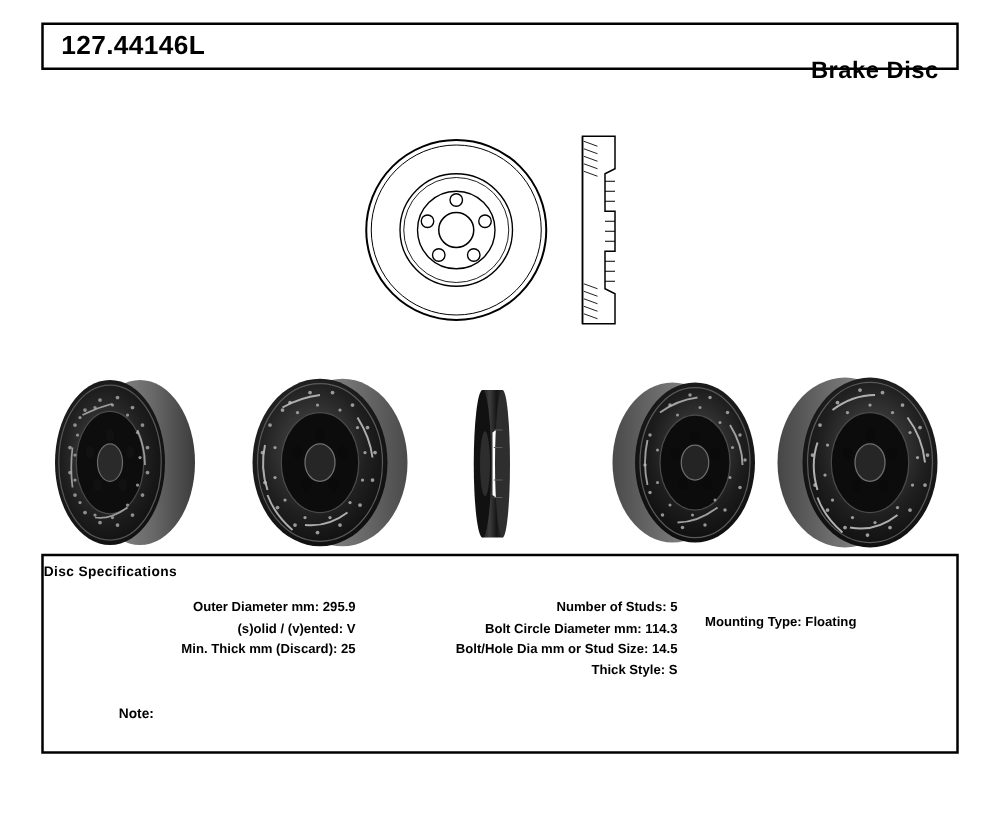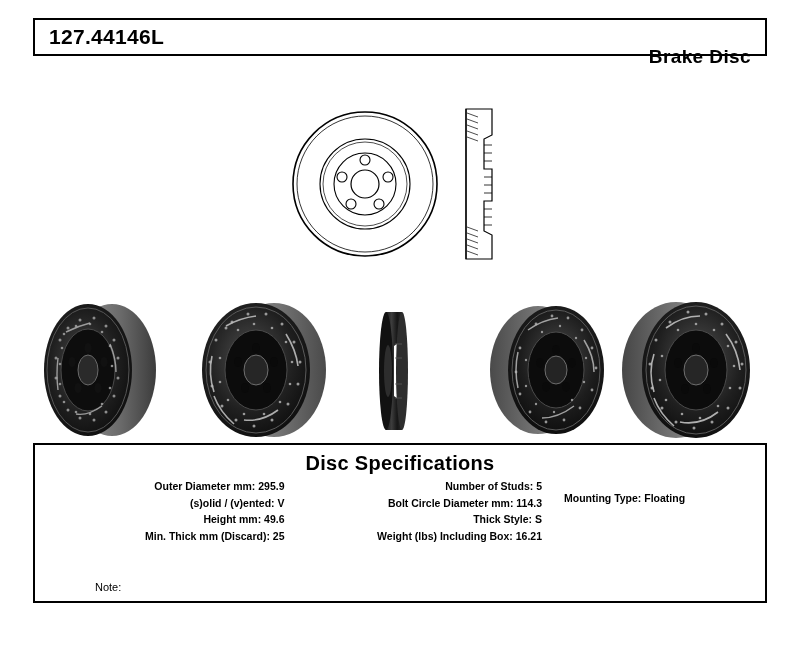--- a/index.html
+++ b/index.html
@@ -86,22 +86,22 @@
   .spec-box {
     position: absolute;
     left: 33px;
     top: 443px;
     width: 734px;
     height: 160px;
     border: 2px solid #000;
     box-sizing: border-box;
   }
   .spec-title {
-    text-align: center;
-    font-size: 20px;
+    text-align: left;
+    font-size: 11px;
     font-weight: bold;
     margin-top: 7px;
     letter-spacing: 0.3px;
   }
   .spec-cols {
     position: absolute;
     left: 0;
     top: 33px;
     width: 100%;
     display: flex;
@@ -128,23 +128,23 @@
   }
   .spec-line {
     font-size: 10.5px;
     font-weight: bold;
     line-height: 16.5px;
     white-space: nowrap;
   }
   .note {
     position: absolute;
     left: 60px;
-    top: 136px;
+    top: 120px;
     font-size: 11px;
-    font-weight: normal;
+    font-weight: bold;
   }
 </style>
 </head>
 <body>
 
 <div class="sheet">
 
   <div class="header">
     <div class="part-number">127.44146L</div>
     <div class="doc-title">Brake Disc</div>
@@ -476,28 +476,27 @@
     </div>
   </div>
 
   <div class="spec-box">
     <div class="spec-title">Disc Specifications</div>
 
     <div class="spec-cols">
       <div class="col col-left">
         <div class="spec-line">Outer Diameter mm: 295.9</div>
         <div class="spec-line">(s)olid / (v)ented: V</div>
-        <div class="spec-line">Height mm: 49.6</div>
         <div class="spec-line">Min. Thick mm (Discard): 25</div>
       </div>
       <div class="col col-mid">
         <div class="spec-line">Number of Studs: 5</div>
         <div class="spec-line">Bolt Circle Diameter mm: 114.3</div>
+        <div class="spec-line">Bolt/Hole Dia mm or Stud Size: 14.5</div>
         <div class="spec-line">Thick Style: S</div>
-        <div class="spec-line">Weight (lbs) Including Box: 16.21</div>
       </div>
       <div class="col col-right">
         <div class="spec-line">Mounting Type: Floating</div>
       </div>
     </div>
 
     <div class="note">Note:</div>
   </div>
 
 </div>

